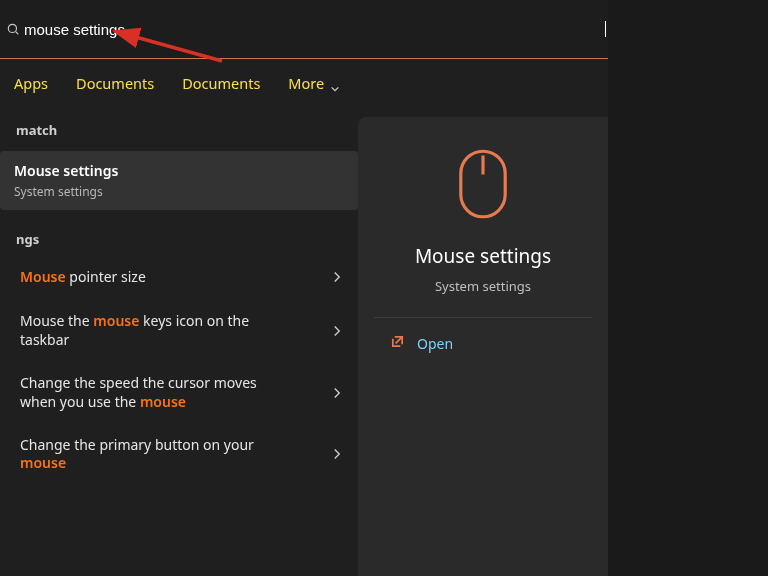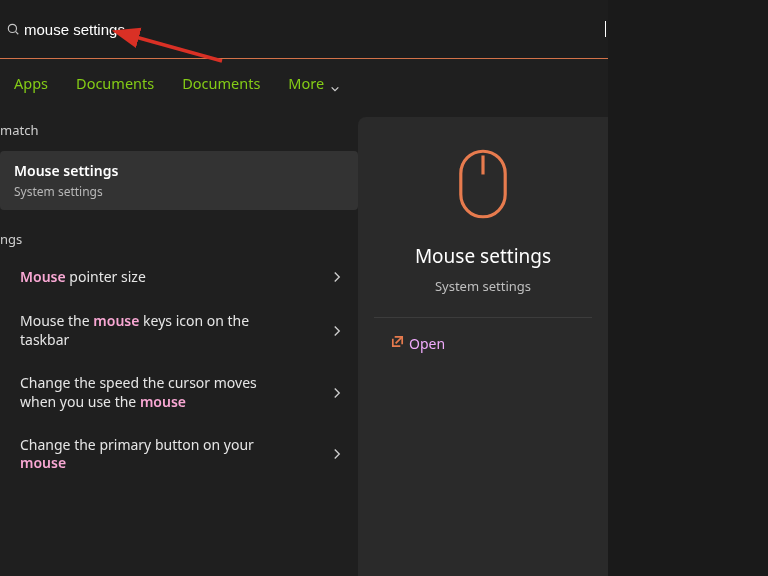--- a/index.html
+++ b/index.html
@@ -9,49 +9,49 @@
   
   .search-bar { height: 58px; display: flex; align-items: center; padding-left: 0px; background: #1d1d1d; }
   .search-icon { width: 20px; display:flex; justify-content:flex-end; color:#c7c7c7; }
   .search-input { flex: 1; background: transparent; border: none; outline: none; font-size: 15px; color: #fff; padding: 0 4px; }
   .search-input::placeholder { color: #999; }
   .cursor-caret { width:1px; height:16px; background:#fff; position:relative; left:-2px; }
 
   .accent-line { height: 1px; background: #e77b4e; opacity:0.9; }
 
   
-  .tabs { display: flex; gap: 28px; padding: 14px 8px 18px 14px; font-size: 14.5px; color: #84cc16; align-items: flex-end; }
+  .tabs { display: flex; gap: 28px; padding: 14px 8px 18px 14px; font-size: 14.5px; color: #fde047; align-items: flex-end; }
   .tab { display: inline-flex; align-items: center; gap: 6px; cursor: pointer; }
   .chev-ic { width:10px; height:10px; }
   .chev-ic svg { width:10px; height:10px; stroke:#cfcfcf; }
 
   
   .columns { display: flex; height: calc(576px - 58px - 1px - 52px); }
   .left { width: 358px; padding-top: 4px; background: #1f1f1f; display:flex; flex-direction:column; }
   .right { flex: 1; padding: 24px 28px 0 28px; background: #2a2a2a; border-radius: 8px 0 0 0; margin-top:6px; }
 
   
-  .group-label { font-size: 13px; color: #cfcfcf; padding: 6px 0 6px 0; }
+  .group-label { font-size: 13px; color: #cfcfcf; padding: 6px 0 6px 16px; font-weight: bold; }
   .best-item { background: #333333; border-radius: 4px; padding: 10px 14px; margin: 6px 0 14px 0; min-height:52px; display:flex; flex-direction:column; justify-content:center; }
   .best-title { font-size: 14px; font-weight:600; color:#fff; margin-bottom: 3px; }
   .best-sub { font-size: 12px; color:#b8b8b8; }
 
   .row { display:flex; align-items:center; justify-content:space-between; padding: 12px 14px 12px 20px; font-size:14px; color:#e6e6e6; min-height:46px; cursor:pointer; }
   .row-text { max-width: 255px; line-height:1.35; }
-  .row-text b { font-weight:600; color:#f9a8d4; }
+  .row-text b { font-weight:600; color:#f97316; }
   .chev-r { width:14px; height:14px; display:flex; align-items:center; justify-content:center; }
   .chev-r svg { width:8px; height:12px; stroke:#cfcfcf; }
 
   
   .preview-icon { display:flex; justify-content:center; margin-top:6px; }
   .preview-icon svg { width:58px; height:74px; stroke:#e77b4e; fill:none; stroke-width:3; }
   .preview-title { text-align:center; font-size:19px; color:#fff; margin-top:22px; }
   .preview-sub { text-align:center; font-size:13px; color:#bfbfbf; margin-top:8px; }
   .preview-sep { height:1px; background:#3c3c3c; margin: 22px -12px 0 -12px; }
-  .action-row { display:flex; gap:4px; padding: 16px 4px; color:#f0abfc; font-size:14px; cursor:pointer; }
+  .action-row { display:flex; gap:12px; padding: 16px 4px; color:#7dd3fc; font-size:14px; cursor:pointer; }
   .open-icon svg { width:15px; height:15px; stroke:#e77b4e; fill:none; stroke-width:1.8; }
 
   
   .arrow-overlay { position:absolute; left:122px; top:16px; pointer-events:none; }
   .arrow-overlay svg { overflow: visible; }
 </style>
 </head>
 <body>
 
 <div class="root">

